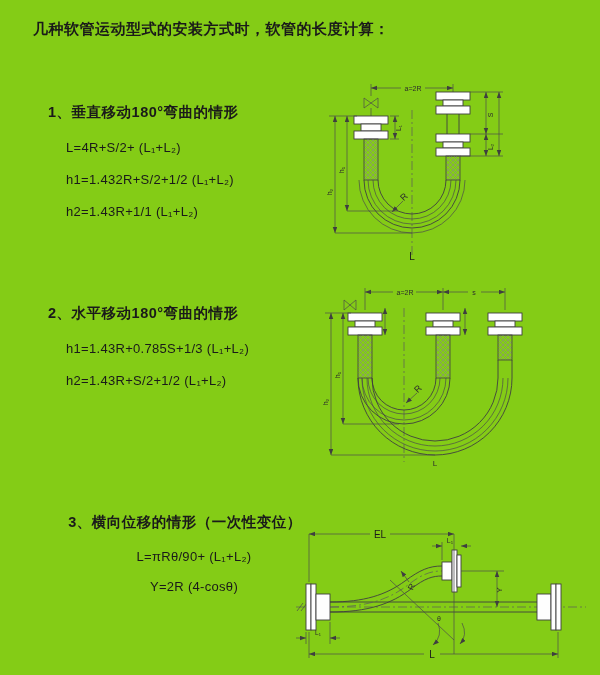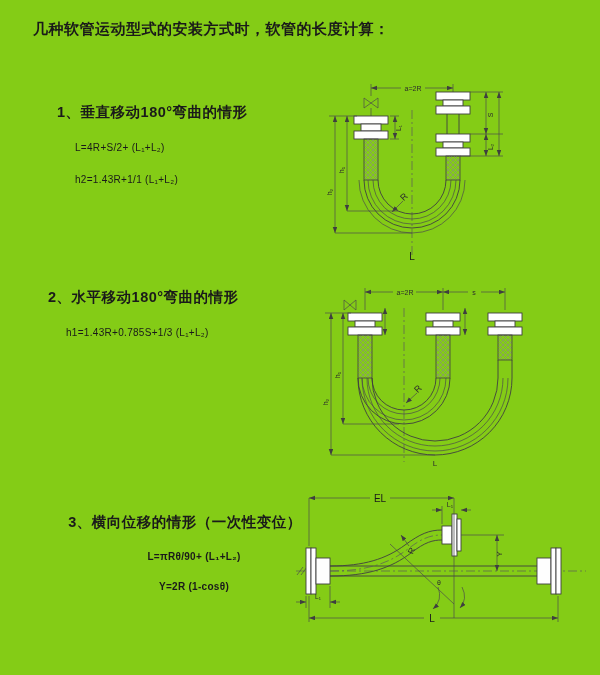--- a/index.html
+++ b/index.html
@@ -1,61 +1,63 @@
 <!DOCTYPE html>
 <html><head>
 <meta charset="utf-8">
 <style>
   html,body{margin:0;padding:0;}
   body{background:#ffffff;font-family:"Liberation Sans",sans-serif;}
   .page{position:relative;width:600px;height:675px;background:#84cc16;overflow:hidden;color:#1a1a1a;}
   .doc-title{position:absolute;left:33px;top:20px;font-size:15px;font-weight:bold;letter-spacing:0.5px;white-space:nowrap;}
   .section{position:absolute;width:280px;}
-  .sec1{left:57px;top:103px;}
-  .sec2{left:48px;top:288px;}
+  .sec1{left:48px;top:103px;}
+  .sec2{left:48px;top:304px;}
   .sec3{left:45px;top:513px;text-align:center;}
   .sec-heading{font-size:14.5px;font-weight:bold;letter-spacing:0.5px;margin-bottom:10px;white-space:nowrap;}
-  .formula{font-size:10px;line-height:32px;padding-left:18px;white-space:nowrap;letter-spacing:0.3px;}
-  .sec3 .formula{line-height:30px;font-weight:bold;}
+  .formula{font-size:13px;line-height:32px;padding-left:18px;white-space:nowrap;letter-spacing:0.3px;}
+  .sec3 .formula{line-height:30px;}
   .diagram{position:absolute;}
   .d1{left:313px;top:70px;}
   .d2{left:313px;top:280px;}
-  .d3{left:292px;top:486px;}
+  .d3{left:292px;top:522px;}
   svg{display:block;}
   .ln{stroke:#3f3f3f;stroke-width:0.9;fill:none;}
   .thin{stroke:#4a4a4a;stroke-width:0.7;fill:none;}
   .cl{stroke:#5a5a5a;stroke-width:0.7;fill:none;stroke-dasharray:9 3 2 3;}
   .fl{fill:#fefefe;stroke:#3f3f3f;stroke-width:0.9;}
   .braid{fill:url(#braidpat);stroke:#3f3f3f;stroke-width:0.8;}
   .dimt{font-size:7px;fill:#2c2c2c;}
   .dimb{font-size:10px;fill:#1a1a1a;}
   .arrfill{fill:#3f3f3f;}
 </style>
 </head>
 <body>
 
 <div class="page">
 
   <div class="doc-title">几种软管运动型式的安装方式时，软管的长度计算：</div>
 
   <div class="section sec1">
     <div class="sec-heading">1、垂直移动180°弯曲的情形</div>
     <div class="formula">L=4R+S/2+ (L₁+L₂)</div>
+    <div class="formula">h1=1.432R+S/2+1/2 (L₁+L₂)</div>
     <div class="formula">h2=1.43R+1/1 (L₁+L₂)</div>
   </div>
 
   <div class="section sec2">
     <div class="sec-heading">2、水平移动180°弯曲的情形</div>
     <div class="formula">h1=1.43R+0.785S+1/3 (L₁+L₂)</div>
+    <div class="formula">h2=1.43R+S/2+1/2 (L₁+L₂)</div>
   </div>
 
   <div class="section sec3">
     <div class="sec-heading">3、横向位移的情形（一次性变位）</div>
     <div class="formula">L=πRθ/90+ (L₁+L₂)</div>
-    <div class="formula">Y=2R (1-cosθ)</div>
+    <div class="formula">Y=2R (4-cosθ)</div>
   </div>
 
   <div class="diagram d1">
   <svg width="252" height="195" viewBox="0 0 252 195">
     <defs>
       <pattern id="braidpat" width="5" height="5" patternUnits="userSpaceOnUse">
         <path d="M0,5 L5,0 M0,0 L5,5" stroke="#8a8a8a" stroke-width="0.6"></path>
       </pattern>
       <marker id="mEnd" markerWidth="7" markerHeight="6" refX="6" refY="2.25" orient="auto" markerUnits="userSpaceOnUse">
         <path d="M0,0 L6,2.25 L0,4.5 Z" class="arrfill"></path>

